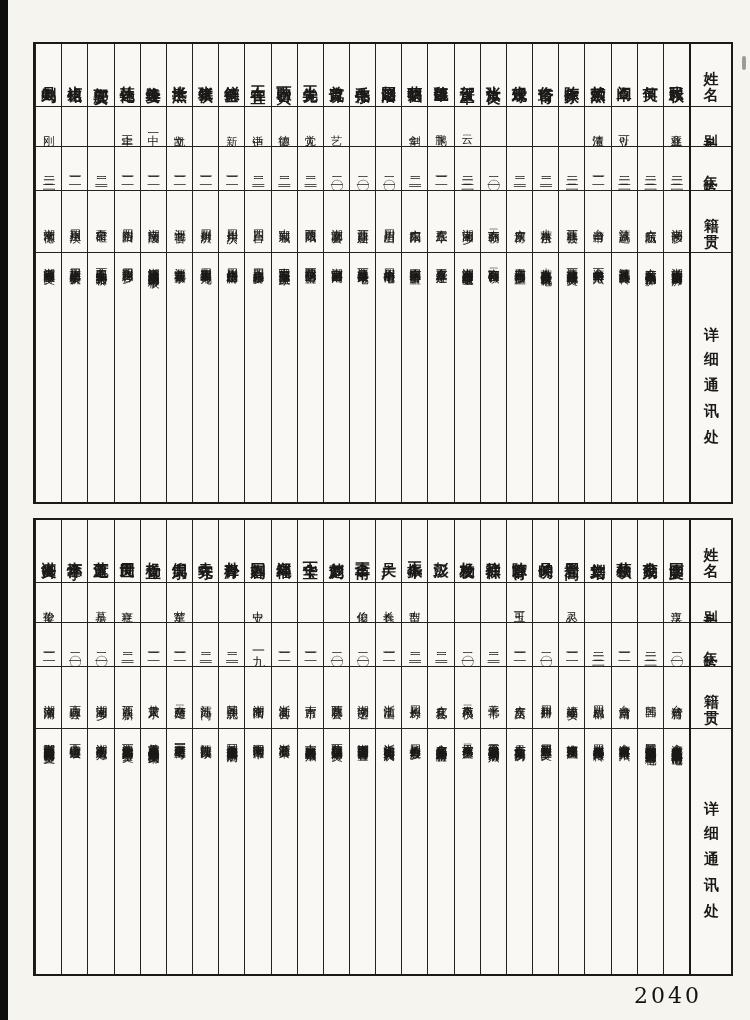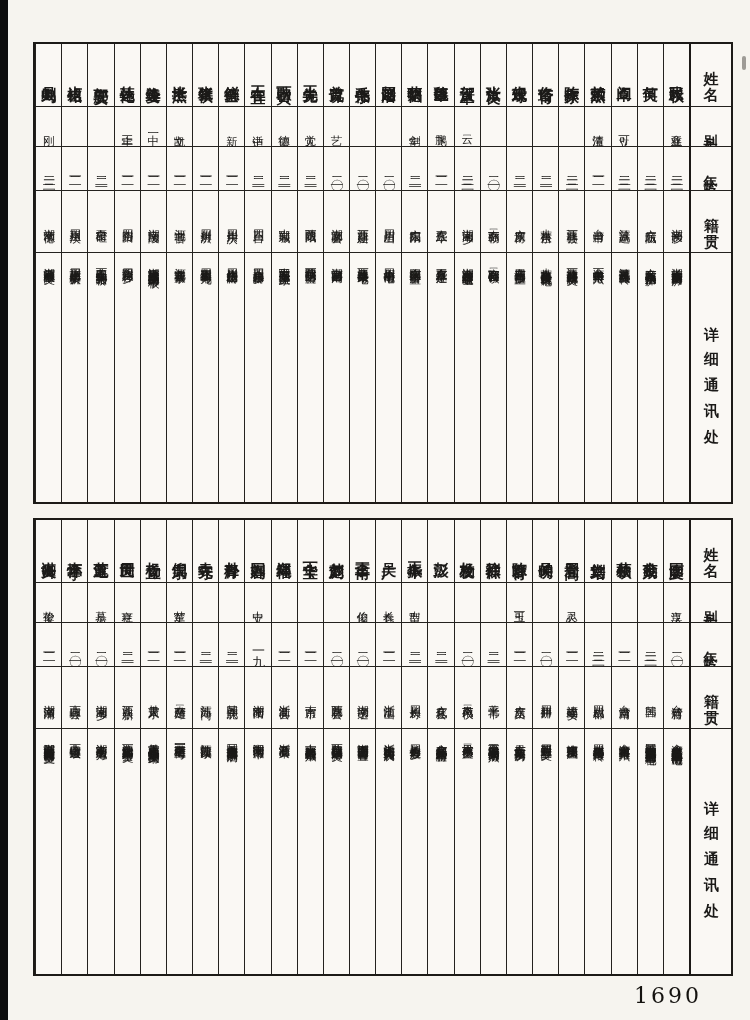--- a/index.html
+++ b/index.html
@@ -999,13 +999,13 @@
       </div>
     <div class="cell c-native">
         <span class="vtxt">湖南溆浦</span>
       </div>
     <div class="cell c-addr">
         <span class="vtxt">湖南邵县西路转龙潭文昌街同春堂交</span>
       </div>
   </div>
 </div>
 
-<div class="page-number">1690</div>
+<div class="page-number">2040</div>
 
 </body></html>

